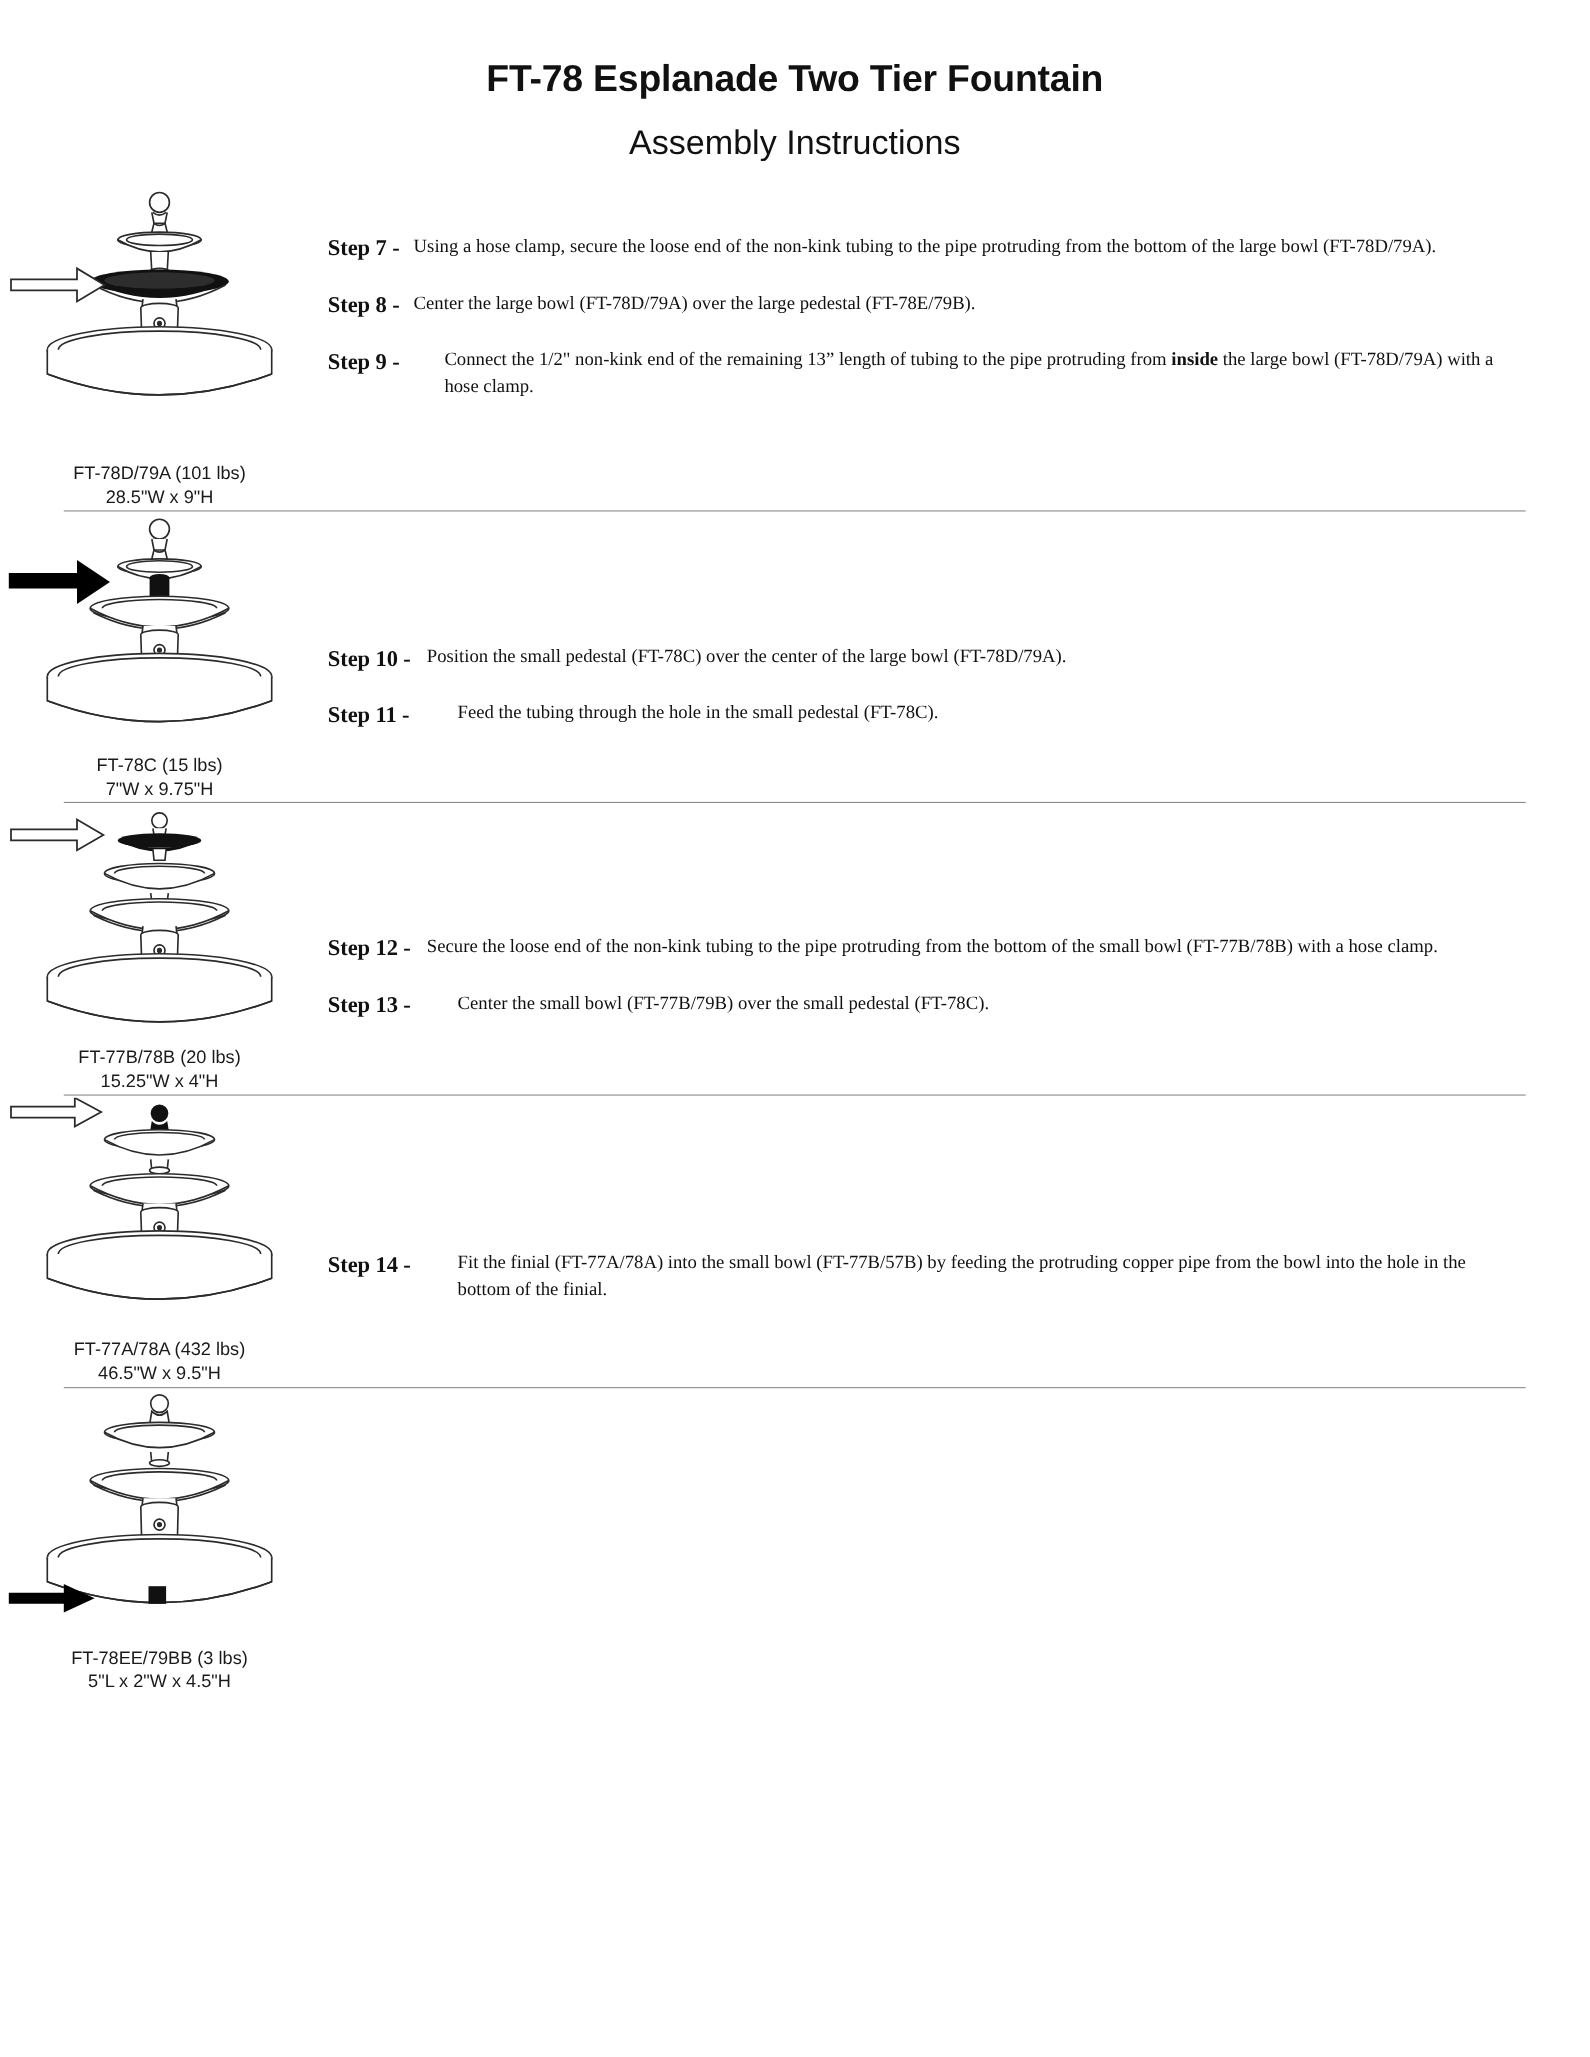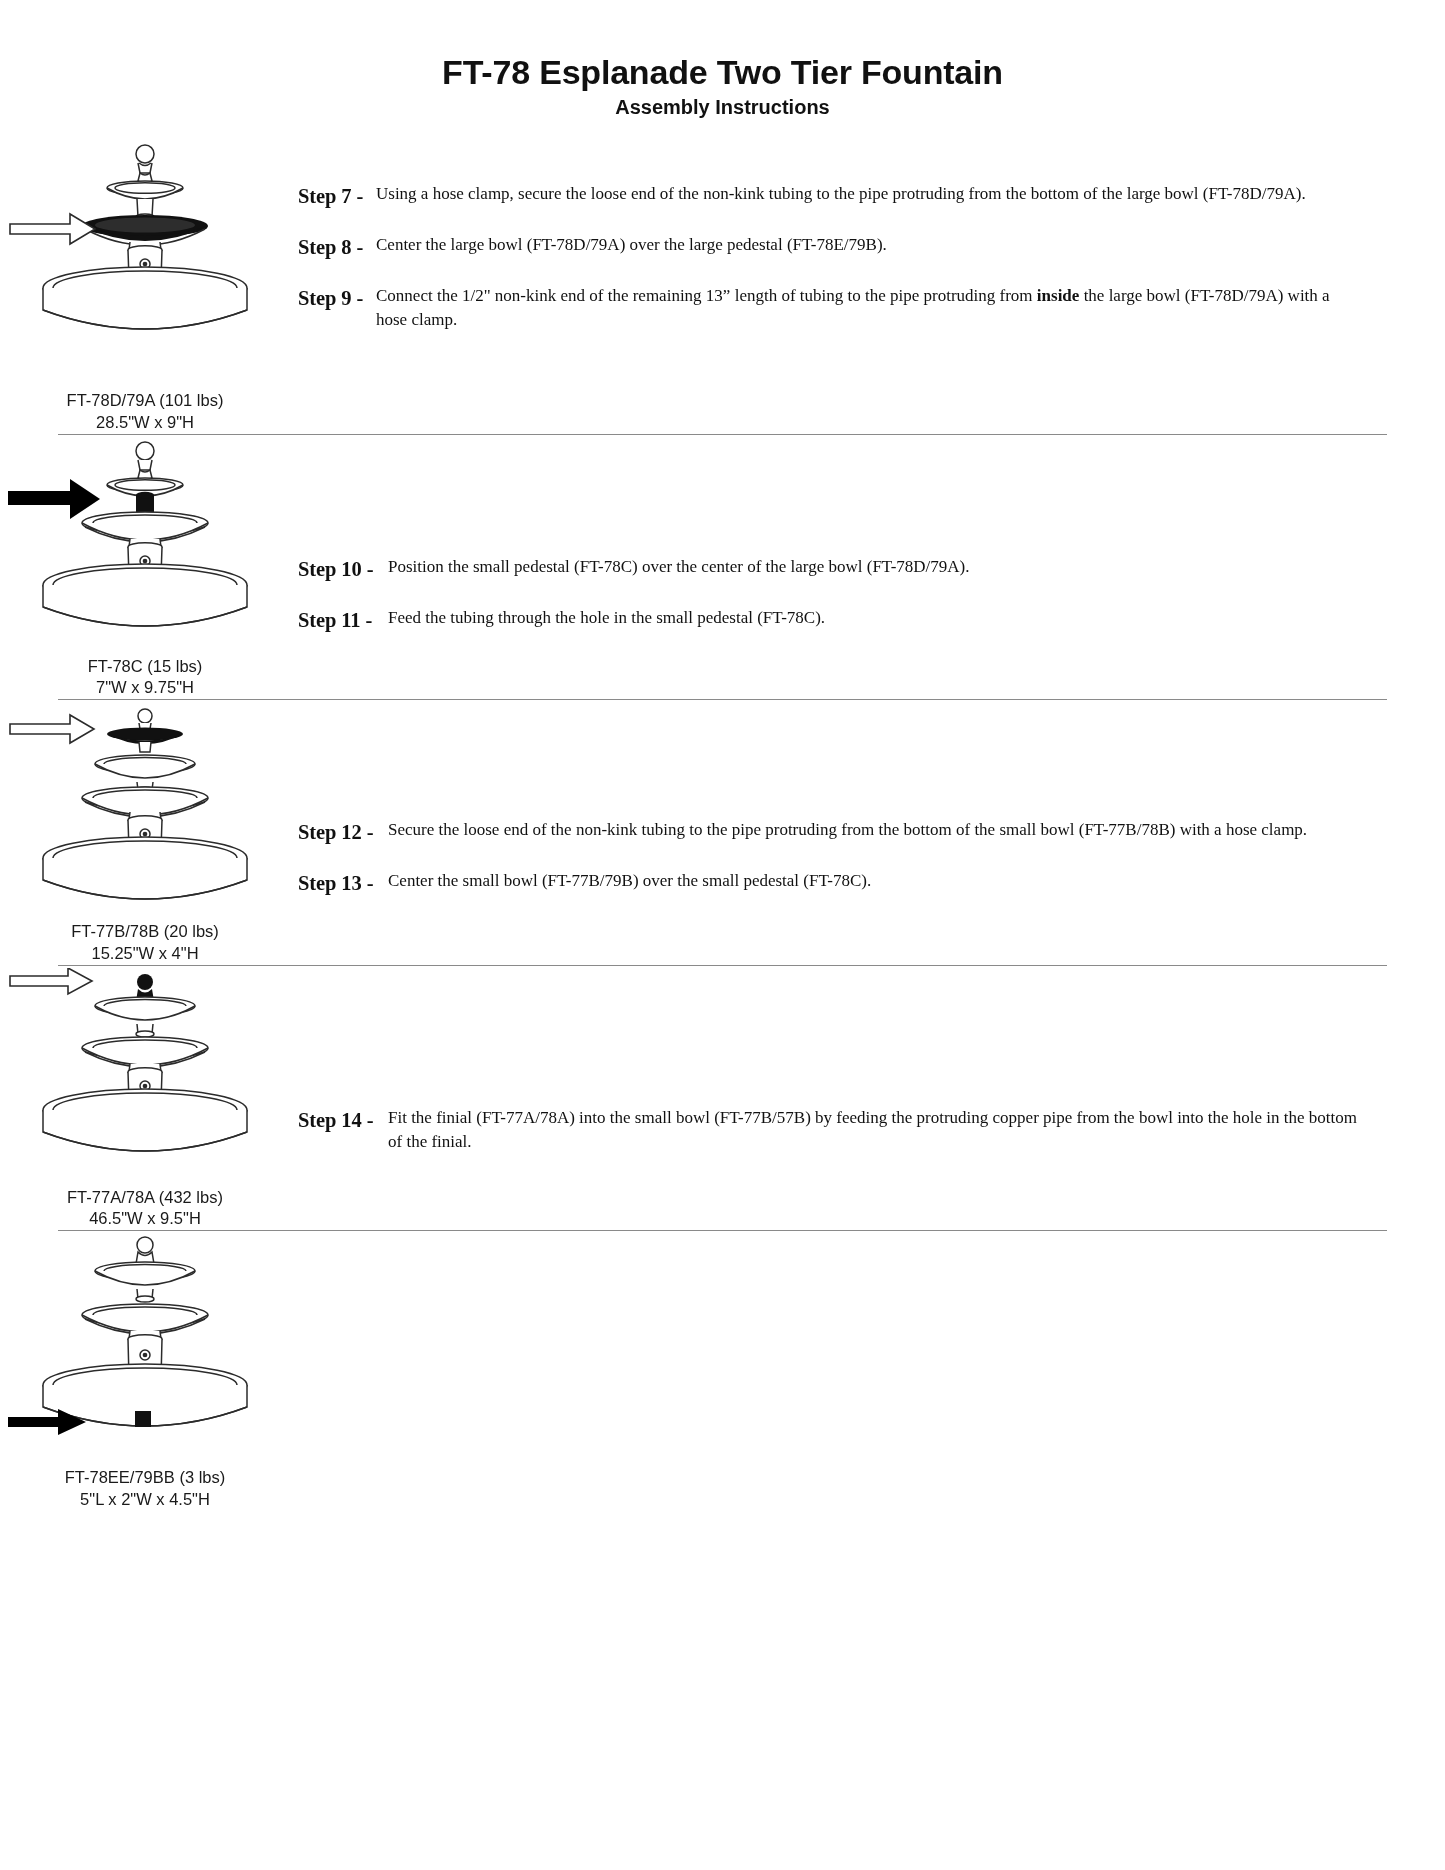--- a/index.html
+++ b/index.html
@@ -19,25 +19,25 @@
   .doc-title {
     font-family: Liberation Sans, sans-serif;
     font-weight: bold;
     font-size: 34px;
     letter-spacing: -0.2px;
     line-height: 1.18;
     color: #111;
   }
   .doc-subtitle {
     font-family: "Liberation Sans", sans-serif;
-    font-weight: bold;
-    font-size: 20px;
+    font-weight: normal;
+    font-size: 31px;
     line-height: 1.3;
     color: #111;
-    margin-top: 2px;
+    margin-top: 18px;
   }
 
   
   .sections { margin-top: 14px; }
   .section {
     display: flex;
     flex-direction: row;
     align-items: flex-start;
     position: relative;
   }
@@ -65,21 +65,21 @@
     flex: 1 1 auto;
     padding-left: 8px;
     padding-right: 86px;
   }
   .step {
     display: flex;
     flex-direction: row;
     align-items: flex-start;
     margin-bottom: 22px;
   }
-  .step:last-child { margin-bottom: 0; }
+  .step:last-child { margin-bottom: 0; gap: 28px; }
   .step-label {
     font-family: "Liberation Serif", serif;
     font-weight: bold;
     font-size: 20.5px;
     line-height: 1.42;
     white-space: nowrap;
     flex: 0 0 auto;
     padding-right: 10px;
     letter-spacing: -0.1px;
     color: #111;

